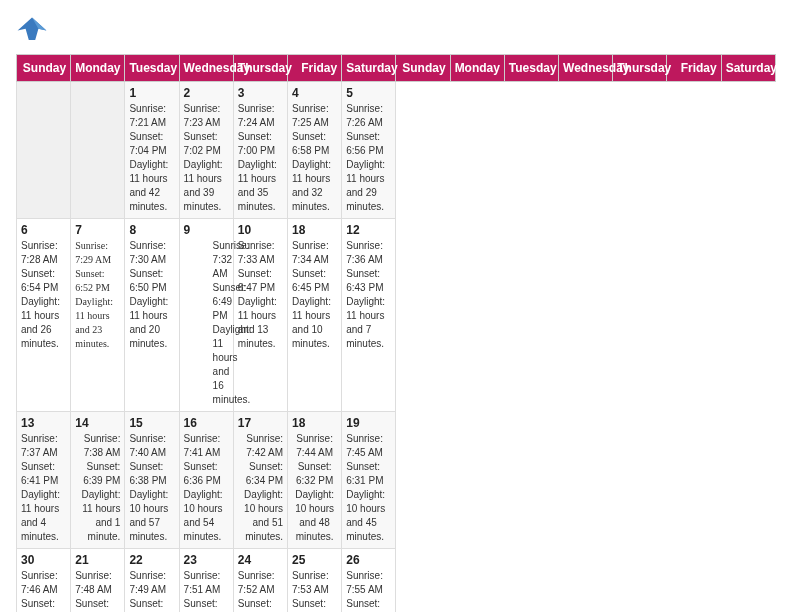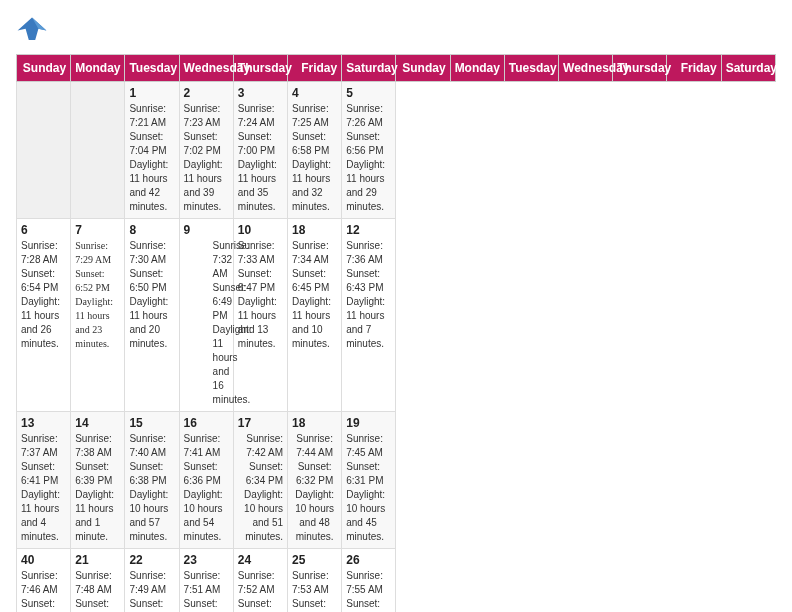--- a/index.html
+++ b/index.html
@@ -200,21 +200,21 @@
       </tr>
       <tr>
         <td>
           <span class="day-num">13</span>
           <div class="day-info" style="white-space: pre-line;">Sunrise: 7:37 AM
 Sunset: 6:41 PM
 Daylight: 11 hours and 4 minutes.</div>
         </td>
         <td>
           <span class="day-num">14</span>
-          <div class="day-info" style="white-space: pre-line;">Sunrise: 7:38 AM
+          <div class="day-info" style="white-space: pre-line; text-align: right;">Sunrise: 7:38 AM
 Sunset: 6:39 PM
 Daylight: 11 hours and 1 minute.</div>
         </td>
         <td>
           <span class="day-num">15</span>
           <div class="day-info" style="white-space: pre-line;">Sunrise: 7:40 AM
 Sunset: 6:38 PM
 Daylight: 10 hours and 57 minutes.</div>
         </td>
         <td>
@@ -237,21 +237,21 @@
         </td>
         <td>
           <span class="day-num">19</span>
           <div class="day-info" style="white-space: pre-line;">Sunrise: 7:45 AM
 Sunset: 6:31 PM
 Daylight: 10 hours and 45 minutes.</div>
         </td>
       </tr>
       <tr>
         <td>
-          <span class="day-num">40</span>
+          <span class="day-num">30</span>
           <div class="day-info" style="white-space: pre-line;">Sunrise: 7:46 AM
 Sunset: 6:29 PM
 Daylight: 10 hours and 42 minutes.</div>
         </td>
         <td>
           <span class="day-num">21</span>
           <div class="day-info" style="white-space: pre-line;">Sunrise: 7:48 AM
 Sunset: 6:27 PM
 Daylight: 10 hours and 39 minutes.</div>
         </td>

